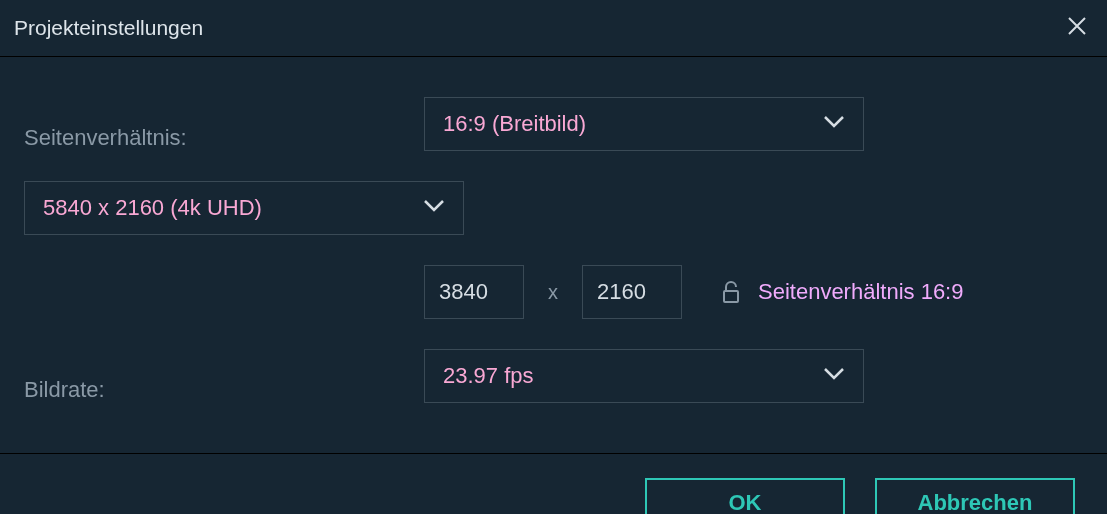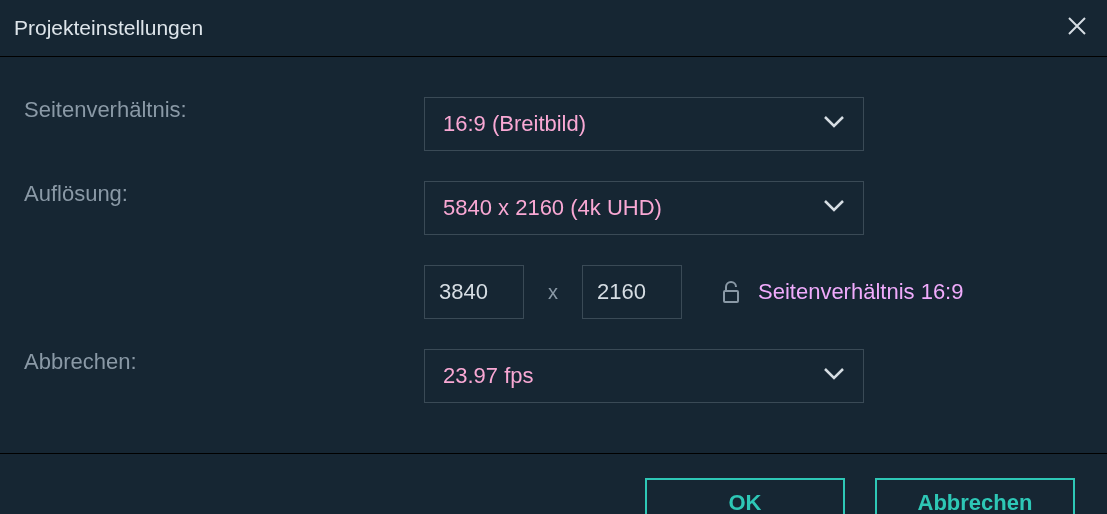--- a/index.html
+++ b/index.html
@@ -37,21 +37,21 @@
     .close-icon svg {
       width: 18px;
       height: 18px;
     }
     .content {
       padding: 40px 24px 30px 24px;
       border-bottom: 1px solid #000;
     }
     .form-row {
       display: flex;
-      align-items: flex-start;
+      align-items: flex-end;
       margin-bottom: 30px;
     }
     .form-row:last-child {
       margin-bottom: 20px;
     }
     .form-label {
       width: 400px;
       font-size: 22px;
       color: #8a99a6;
     }
@@ -149,21 +149,20 @@
       <span class="select-value">16:9 (Breitbild)</span>
       <span class="chevron-icon">
         <svg viewBox="0 0 22 14">
             <path d="M2 2 L11 11 L20 2" stroke="#d6dde3" stroke-width="2.5" fill="none"></path>
           </svg>
       </span>
     </div>
   </div>
 
   <div class="form-row">
-    <div class="form-label">Auflösung:</div>
     <div class="select-box">
       <span class="select-value">5840 x 2160 (4k UHD)</span>
       <span class="chevron-icon">
         <svg viewBox="0 0 22 14">
             <path d="M2 2 L11 11 L20 2" stroke="#d6dde3" stroke-width="2.5" fill="none"></path>
           </svg>
       </span>
     </div>
   </div>
 
@@ -174,21 +173,21 @@
     <span class="lock-icon">
       <svg viewBox="0 0 18 22">
         <path d="M4 10 V6 a5 5 0 0 1 10 0" stroke="#8a99a6" stroke-width="2" fill="none"></path>
         <rect x="2" y="10" width="14" height="11" rx="1" stroke="#8a99a6" stroke-width="2" fill="none"></rect>
       </svg>
     </span>
     <span class="ratio-text">Seitenverhältnis 16:9</span>
   </div>
 
   <div class="form-row">
-    <div class="form-label">Abbrechen:</div>
+    <div class="form-label">Bildrate:</div>
     <div class="select-box">
       <span class="select-value">23.97 fps</span>
       <span class="chevron-icon">
         <svg viewBox="0 0 22 14">
             <path d="M2 2 L11 11 L20 2" stroke="#d6dde3" stroke-width="2.5" fill="none"></path>
           </svg>
       </span>
     </div>
   </div>
 

